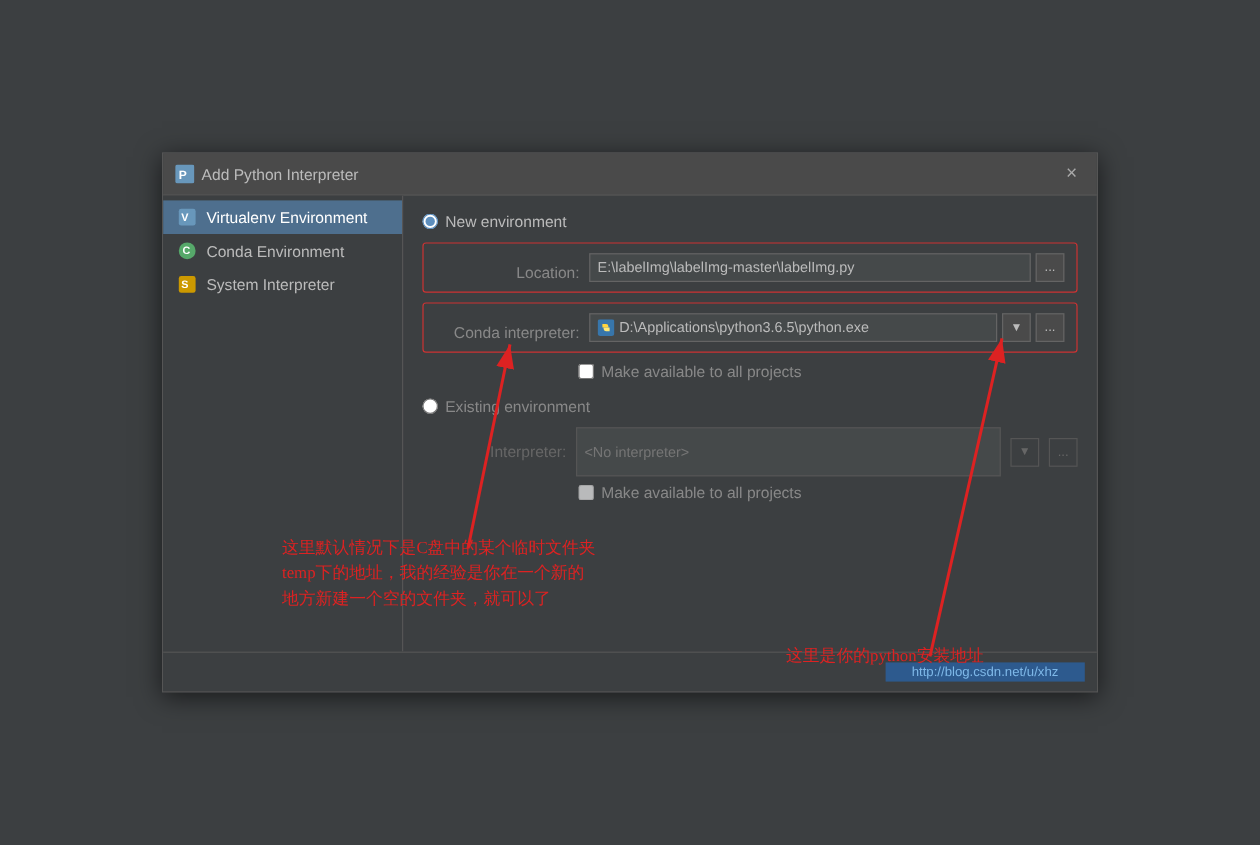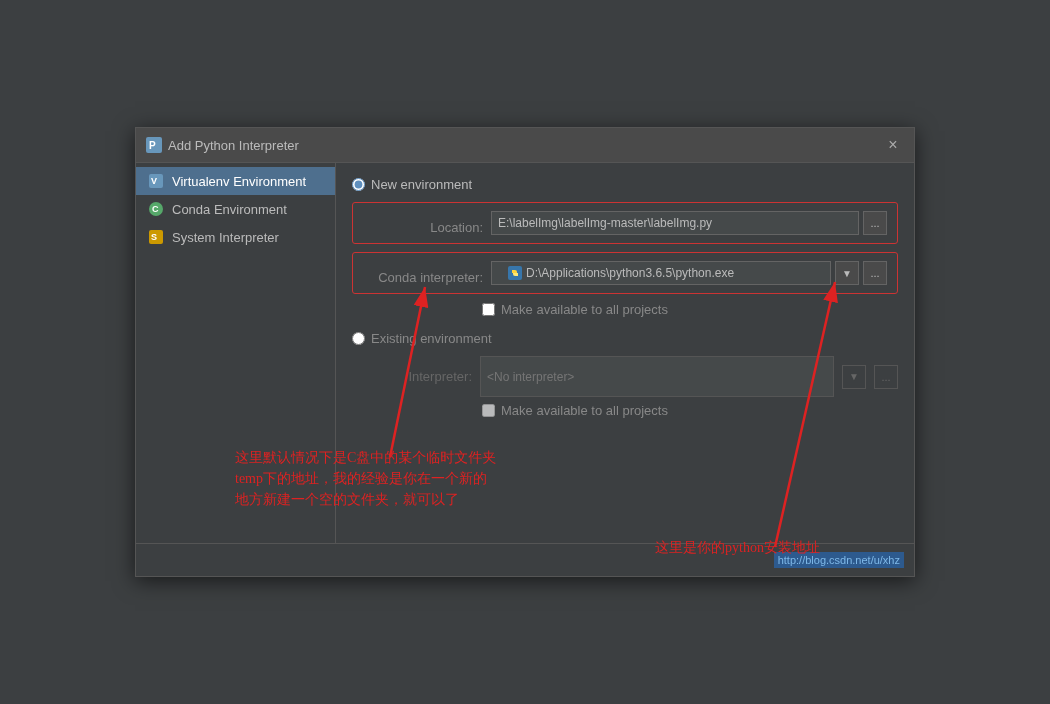--- a/index.html
+++ b/index.html
@@ -161,21 +161,21 @@
       flex: 1;
       display: flex;
       align-items: center;
       gap: 4px;
     }
     .dropdown-input {
       flex: 1;
       background: #45494a;
       border: 1px solid #646464;
       color: #bbbbbb;
-      padding: 3px 16px;
+      padding: 3px 6px;
       font-size: 12px;
       height: 24px;
       display: flex;
       align-items: center;
       position: relative;
     }
     .dropdown-text {
       flex: 1;
       font-size: 12px;
     }
@@ -374,21 +374,21 @@
           <div class="checkbox-row">
             <input type="checkbox" class="checkbox-input" disabled="" style="">
             <span class="checkbox-label">Make available to all projects</span>
           </div>
         </div>
       </div>
     </div>
 
     <div class="bottom-bar">
       <div style="position:relative; width:100%; height:16px;">
-        <span style="position:absolute; right:0; bottom:0; background:#2d5a8e; color:#7eb8e8; font-size:11px; padding:2px 4px;">http://blog.csdn.net/u/xhz</span>
+        <span style="position:absolute; right:0; bottom:0; background:#2d5a8e; color:#7eb8e8; font-size:11px; padding:2px 22px;">http://blog.csdn.net/u/xhz</span>
       </div>
     </div>
   </div>
 
   <svg class="svg-overlay" width="780" height="580" xmlns="http://www.w3.org/2000/svg" style="position:absolute;top:0;left:0;pointer-events:none;">
 
     <defs>
       <marker id="arrowhead" markerWidth="8" markerHeight="6" refX="8" refY="3" orient="auto">
         <polygon points="0 0, 8 3, 0 6" fill="#dd2222"></polygon>
       </marker>

